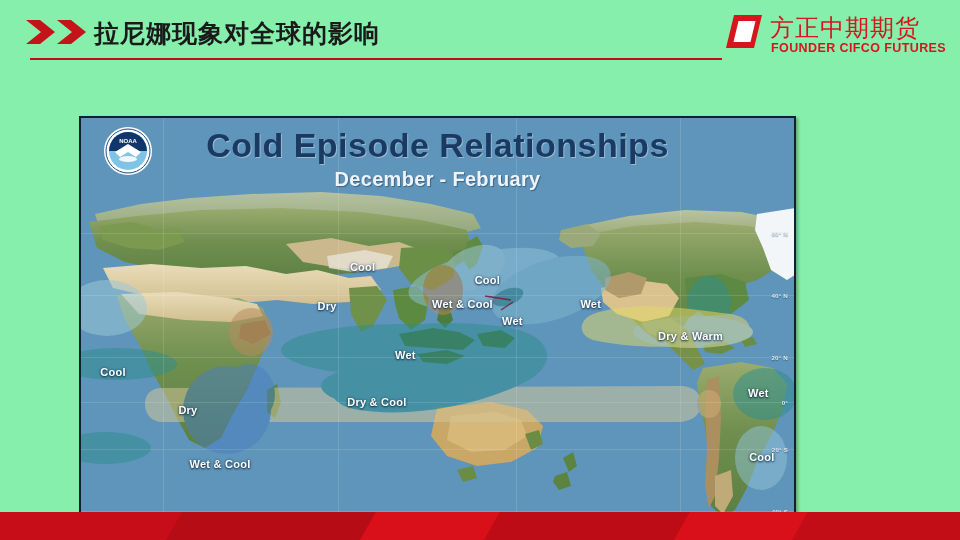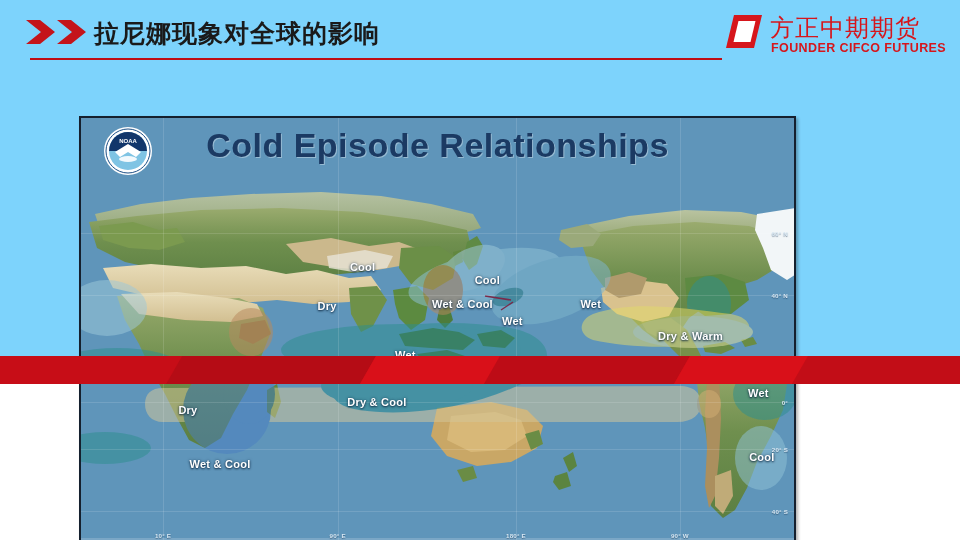--- a/index.html
+++ b/index.html
@@ -2,21 +2,21 @@
 <html><head>
 <meta charset="utf-8">
 <style>
   * { box-sizing: border-box; margin: 0; padding: 0; }
   html, body {
     width: 960px; height: 540px;
     overflow: hidden;
     background: #ffffff;
     font-family: "Liberation Sans", sans-serif;
   }
-  #page { position: relative; width: 960px; height: 384px; background: #7dd3fc; }
+  #page { position: relative; width: 960px; height: 540px; background: #86efac; }
 
   
   .header { position: absolute; left: 0; top: 0; width: 960px; height: 58px; }
   .chevrons { position: absolute; left: 24px; top: 19px; width: 64px; height: 26px; }
   .title-zh {
     position: absolute; left: 94px; top: 17px;
     font-size: 25px; font-weight: bold; color: #1a1a1a;
     letter-spacing: 1px; white-space: nowrap;
   }
   .hdr-rule {
@@ -315,20 +315,21 @@
         <circle cx="25" cy="25" r="22" fill="none" stroke="#1c4f86" stroke-width="1"></circle>
         <circle cx="25" cy="25" r="19" fill="#7fc4e4"></circle>
         <path d="M6 25 A19 19 0 0 1 44 25 Z" fill="#11366b"></path>
         <path d="M25 18 L38 26 L33 31 L25 26 L17 31 L12 26 Z" fill="#ffffff"></path>
         <ellipse cx="25" cy="33" rx="9" ry="3" fill="#ffffff" opacity=".9"></ellipse>
         <text x="25" y="17" font-family="Liberation Sans, sans-serif" font-size="6" font-weight="bold" fill="#ffffff" text-anchor="middle">NOAA</text>
       </svg>
     </div>
 
     <div class="map-title">Cold Episode Relationships</div>
+    <div class="map-subtitle">December - February</div>
 
 
     <div class="tick lon" style="left:11.5%">10° E</div>
     <div class="tick lon" style="left:36%">90° E</div>
     <div class="tick lon" style="left:61%">180° E</div>
     <div class="tick lon" style="left:84%">90° W</div>
 
     <div class="tick lat" style="top:27%">60° N</div>
     <div class="tick lat" style="top:41.5%">40° N</div>
     <div class="tick lat" style="top:56%">20° N</div>

